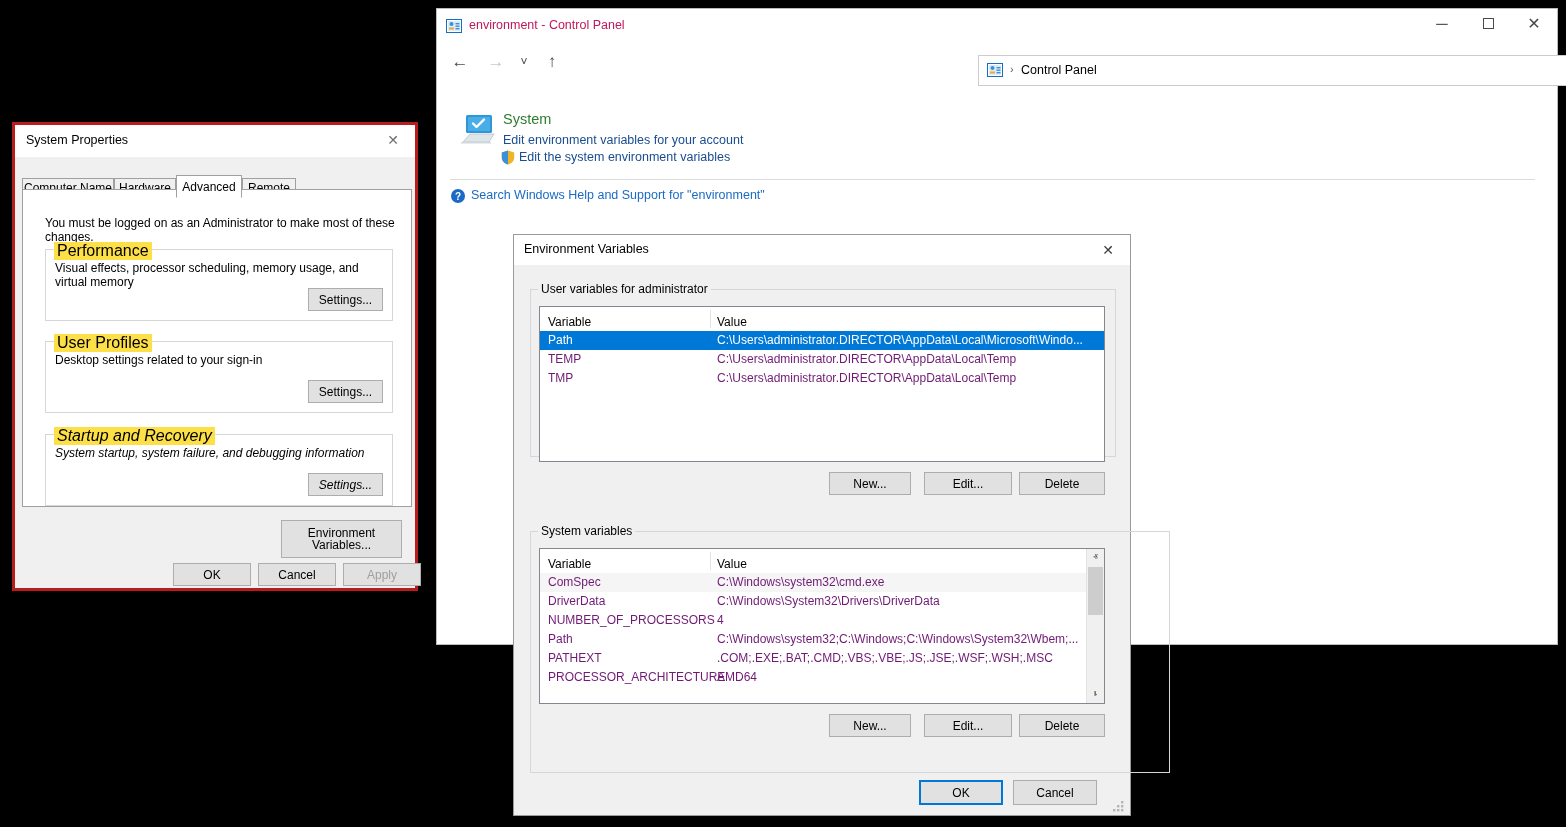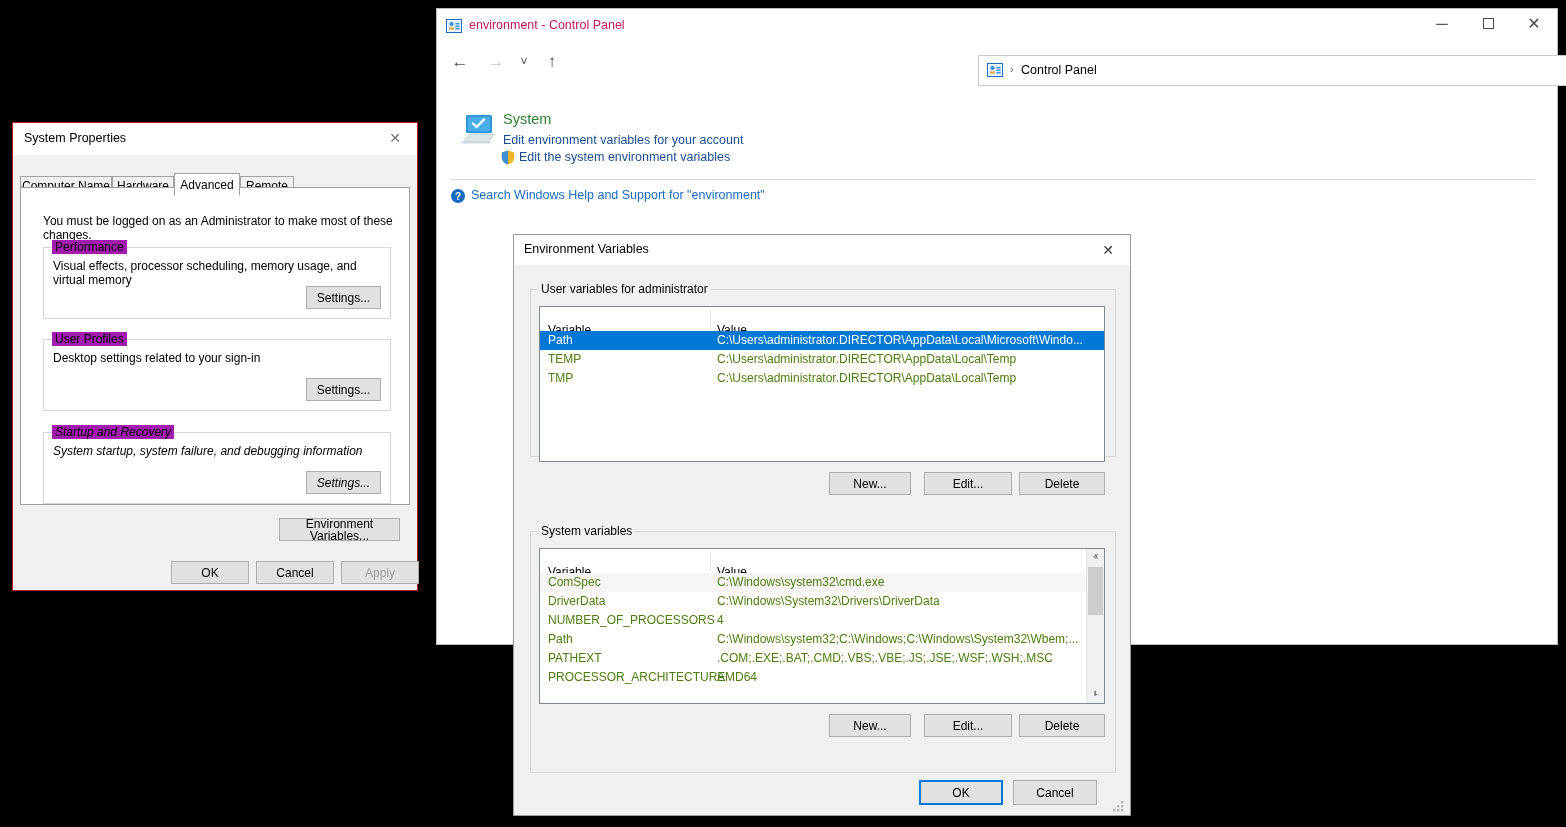--- a/index.html
+++ b/index.html
@@ -43,21 +43,21 @@
     background: #e1e1e1;
   }
 
   
   #sysprops {
     left: 12px;
     top: 122px;
     width: 406px;
     height: 469px;
     background: #f0f0f0;
-    border: 1px solid #b91c1c;
+    border: 3px solid #b91c1c;
   }
   #sysprops .titlebar {
     position: absolute;
     left: 0; top: 0; right: 0;
     height: 32px;
     background: #ffffff;
   }
   #sysprops .title {
     position: absolute;
     left: 11px; top: 8px;
@@ -118,23 +118,23 @@
     color: #000;
   }
   .group {
     position: absolute;
     border: 1px solid #d6d6d6;
     box-sizing: border-box;
   }
   .group > .legend {
     position: absolute;
     top: -8px; left: 8px;
-    background: #a21caf;
+    background: #fde047;
     padding: 0 3px;
-    font-size: 12px;
+    font-size: 16px;
     color: #000;
   }
   .group > .desc {
     position: absolute;
     left: 9px; top: 11px;
     font-size: 12px;
     color: #000;
   }
   #sysprops .footer-btn { position: absolute; }
 
@@ -267,34 +267,34 @@
     border: 1px solid #828790;
     box-sizing: border-box;
     overflow: hidden;
   }
   .lv-head {
     position: absolute; left: 0; top: 0; right: 0; height: 24px;
     background: #ffffff;
     border-bottom: 1px solid #e3e3e3;
   }
   .lv-head .h {
-    position: absolute; top: 16px;
+    position: absolute; top: 8px;
     font-size: 12px; color: #000;
     cursor: default;
   }
   .lv-head .hsep {
     position: absolute; top: 3px; width: 1px; height: 18px;
     background: #e3e3e3;
   }
   .lv-rows { position: absolute; left: 0; top: 24px; right: 0; bottom: 0; }
   .lv-row {
     position: relative;
     height: 19px;
     font-size: 12px;
-    color: #4d7c0f;
+    color: #701a75;
     cursor: default;
   }
   .lv-row .c1 { position: absolute; left: 8px; top: 2px; }
   .lv-row .c2 { position: absolute; top: 2px; white-space: nowrap; }
   .lv-row.sel { background: #0078d7; color: #ffffff; }
   .lv-row.alt { background: #f5f5f5; }
   .vscroll {
     position: absolute;
     right: 0; top: 0; bottom: 0;
     width: 17px;
@@ -348,21 +348,21 @@
       <div class="desc">Desktop settings related to your sign-in</div>
       <div class="btn" style="position:absolute;right:9px;bottom:9px;width:75px;height:23px;">Settings...</div>
     </div>
 
     <div class="group" style="left:22px;top:244px;width:348px;height:72px;font-style:italic;">
       <div class="legend">Startup and Recovery</div>
       <div class="desc">System startup, system failure, and debugging information</div>
       <div class="btn" style="position:absolute;right:9px;bottom:9px;width:75px;height:23px;">Settings...</div>
     </div>
 
-    <div class="btn" style="position:absolute;left:258px;top:330px;width:121px;height:23px;">Environment Variables...</div>
+    <div class="btn" style="position:absolute;left:258px;top:330px;width:121px;height:38px;">Environment Variables...</div>
   </div>
 
   <div class="btn footer-btn" style="left:158px;top:438px;width:78px;height:23px;">OK</div>
   <div class="btn footer-btn" style="left:243px;top:438px;width:78px;height:23px;">Cancel</div>
   <div class="btn footer-btn disabled" style="left:328px;top:438px;width:78px;height:23px;">Apply</div>
 </div>
 
 <div class="win" id="cpanel">
   <div class="titlebar">
     <span class="titleicon">
@@ -471,21 +471,21 @@
           <span class="c2" style="left:177px;">C:\Users\administrator.DIRECTOR\AppData\Local\Temp</span>
         </div>
       </div>
     </div>
 
     <div class="btn" style="position:absolute;left:298px;top:182px;width:82px;height:23px;">New...</div>
     <div class="btn" style="position:absolute;left:393px;top:182px;width:88px;height:23px;">Edit...</div>
     <div class="btn" style="position:absolute;left:488px;top:182px;width:86px;height:23px;">Delete</div>
   </div>
 
-  <div class="envgroup" style="left:16px;top:296px;width:586px;height:242px;text-decoration:underline;">
+  <div class="envgroup" style="left:16px;top:296px;width:640px;height:242px;text-decoration:underline;">
     <div class="legend">System variables</div>
 
     <div class="lv" style="left:8px;top:16px;width:566px;height:156px;">
       <div class="lv-head">
         <span class="h" style="left:8px;">Variable</span>
         <span class="hsep" style="left:170px;"></span>
         <span class="h" style="left:177px;">Value</span>
       </div>
       <div class="lv-rows" style="right:17px;">
         <div class="lv-row alt">

